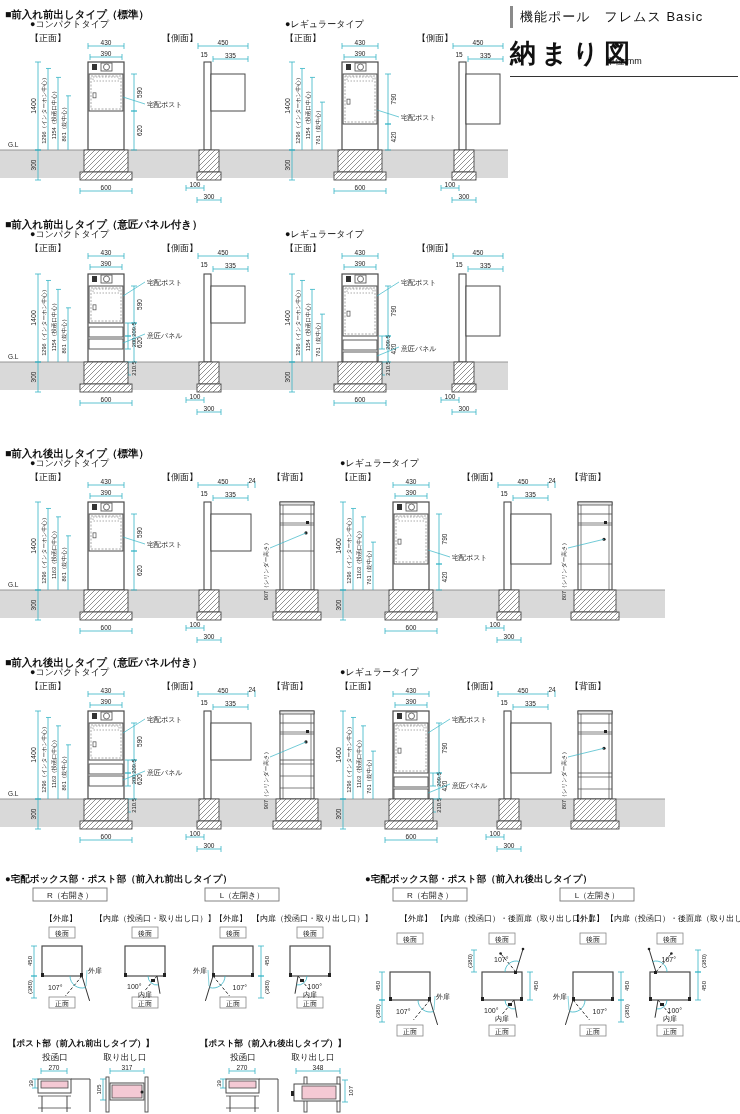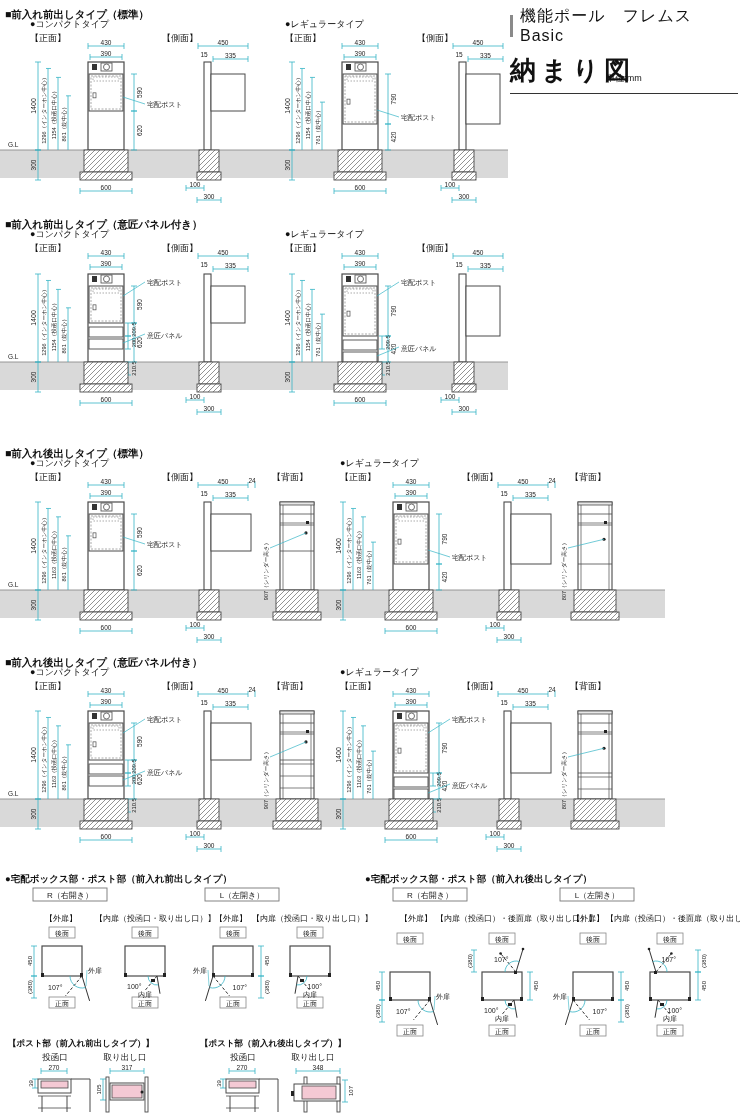--- a/index.html
+++ b/index.html
@@ -1,21 +1,21 @@
 <!DOCTYPE html>
 <html><head>
 <meta charset="utf-8">
 <style>
   html,body{margin:0;padding:0;background:#fff;}
   #page{position:relative;width:740px;height:1114px;background:#fff;overflow:hidden;
         font-family:"Liberation Sans","DejaVu Sans",sans-serif;color:#222;}
   #hdr{position:absolute;left:510px;top:6px;width:228px;}
   #hdr .prod{display:flex;align-items:center;gap:7px;}
   #hdr .bar{width:3px;height:22px;background:#8a8a8a;}
-  #hdr .ptxt{font-size:16px;color:#111;letter-spacing:1px;}
+  #hdr .ptxt{font-size:13px;color:#111;letter-spacing:1px;}
   #hdr .ttl{font-size:26px;font-weight:bold;letter-spacing:5px;color:#111;margin-top:8px;}
   #hdr .unitrow{display:flex;justify-content:center;margin-top:-16px;}
   #hdr .unit{font-size:9px;color:#111;}
   #hdr .rule{border-top:1.6px solid #333;margin-top:8px;}
   svg text{font-family:"Liberation Sans","DejaVu Sans",sans-serif;}
 </style>
 </head>
 <body>
 
 <div id="page">

